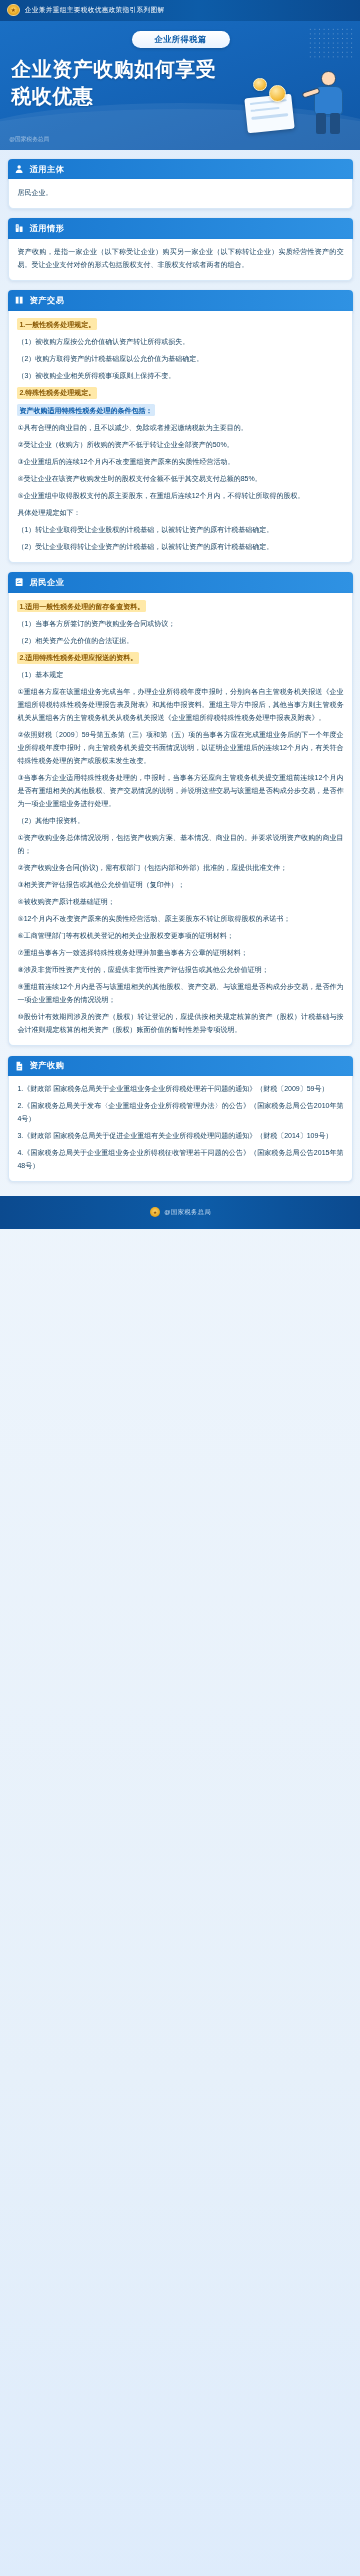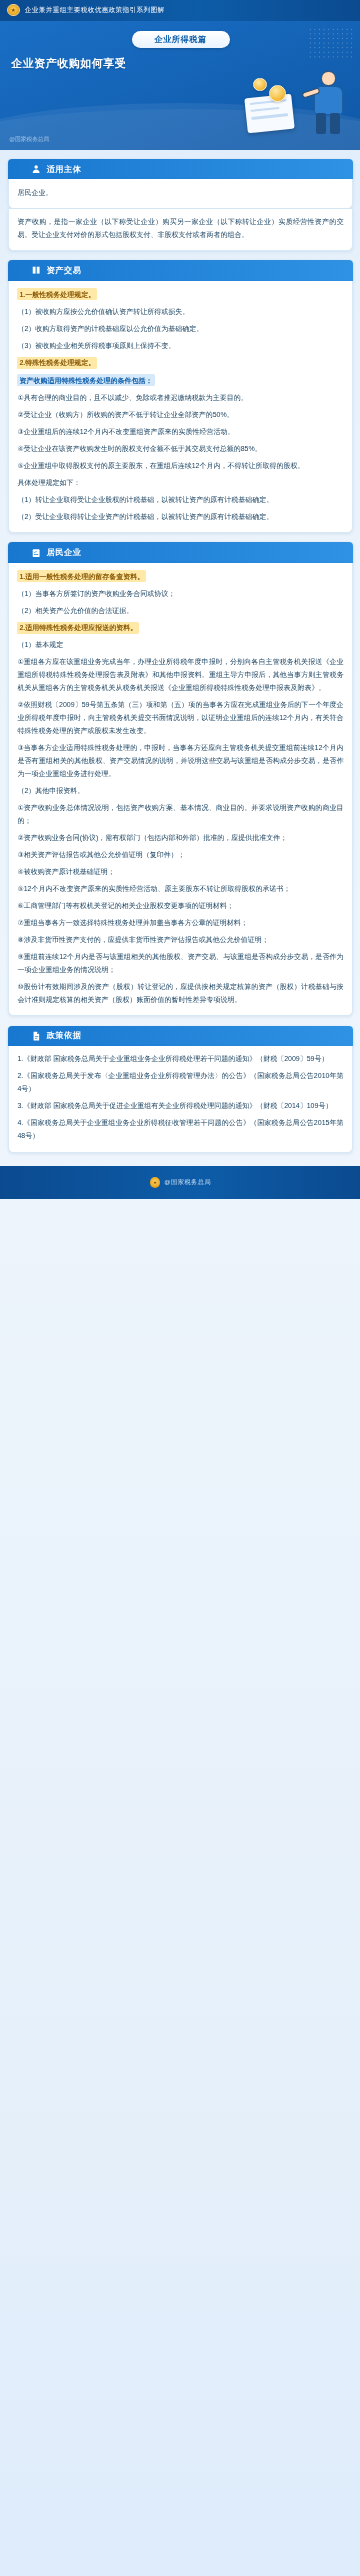--- a/index.html
+++ b/index.html
@@ -92,21 +92,21 @@
     color: #0d5ca8;
     font-size: 8.2px;
     font-weight: bold;
     display: flex; align-items: center; justify-content: center;
     letter-spacing: 0.5px;
     box-shadow: 0 1px 3.1px rgba(0,0,0,0.18);
   }
   .hero-title {
     position: relative;
     color: #ffffff;
-    font-size: 11px;
+    font-size: 20px;
     font-weight: bold;
     line-height: 1.35;
     letter-spacing: 0.5px;
     text-shadow: 0 1px 2.1px rgba(0,0,0,0.18);
     max-width: 222px;
   }
   .hero-title .line2 { display: block; }
   .hero-art {
     position: absolute;
     right: 8.2px;
@@ -172,21 +172,21 @@
   }
 
   
   .section { padding: 0 8.2px; }
   .sec-head {
     margin: 9.3px auto 0 auto;
     height: 20.6px;
     background: linear-gradient(90deg, #1877cf 0%, #2f92e3 100%);
     border-radius: 4.1px 4.1px 0 0;
     display: flex; align-items: center;
-    padding: 0 22px;
+    padding: 0 5px;
     gap: 5.2px;
     box-shadow: 0 1px 2.6px rgba(14,70,130,0.25);
     text-align: center;
   }
   .sec-head .sh-icon {
     width: 11.3px; height: 11.3px; flex: none;
     display: flex; align-items: center; justify-content: center;
     color: #ffffff;
   }
   .sec-head .sh-title {
@@ -262,20 +262,21 @@
 
   <div class="hero">
     <div class="wave2"></div>
     <div class="wave"></div>
     <div class="dots"></div>
 
     <div class="hero-badge">企业所得税篇</div>
 
     <div class="hero-title">
       <span>企业资产收购如何享受</span>
+      <span class="line2">税收优惠</span>
     </div>
 
     <div class="hero-art">
       <div class="doc">
           <i></i>
           <i></i>
           <i></i>
         </div>
       <div class="coin c1"></div>
       <div class="coin c2"></div>
@@ -302,20 +303,31 @@
             </svg>
         </span>
         <span class="sh-title">适用主体</span>
       </div>
       <div class="sec-body">
         <p class="p">居民企业。</p>
       </div>
     </div>
 
     <div>
+      <div class="sec-head">
+        <span class="sh-icon">
+          <svg width="10.3" height="10.3" viewBox="0 0 24 24" fill="currentColor">
+              <rect x="4" y="3" width="7" height="18" rx="1"></rect>
+              <rect x="13" y="8" width="7" height="13" rx="1"></rect>
+              <rect x="6" y="6" width="3" height="2" fill="#2f92e3"></rect>
+              <rect x="6" y="10" width="3" height="2" fill="#2f92e3"></rect>
+            </svg>
+        </span>
+        <span class="sh-title">适用情形</span>
+      </div>
       <div class="sec-body">
         <p class="p">资产收购，是指一家企业（以下称受让企业）购买另一家企业（以下称转让企业）实质经营性资产的交易。受让企业支付对价的形式包括股权支付、非股权支付或者两者的组合。</p>
       </div>
     </div>
 
     <div>
       <div class="sec-head">
         <span class="sh-icon">
           <svg width="10.3" height="10.3" viewBox="0 0 24 24" fill="currentColor">
               <path d="M4 4h7v16H4z"></path>
@@ -380,21 +392,21 @@
     <div>
       <div class="sec-head">
         <span class="sh-icon">
           <svg width="10.3" height="10.3" viewBox="0 0 24 24" fill="currentColor">
               <path d="M6 2h8l5 5v15H6z"></path>
               <path d="M14 2v5h5" fill="#2f92e3"></path>
               <rect x="9" y="12" width="8" height="1.8" fill="#2f92e3"></rect>
               <rect x="9" y="16" width="6" height="1.8" fill="#2f92e3"></rect>
             </svg>
         </span>
-        <span class="sh-title">政策依据</span>
+        <span class="sh-title">资产收购</span>
       </div>
       <div class="sec-body">
         <p class="p">1.《财政部 国家税务总局关于企业重组业务企业所得税处理若干问题的通知》（财税〔2009〕59号）</p>
         <p class="p">2.《国家税务总局关于发布〈企业重组业务企业所得税管理办法〉的公告》（国家税务总局公告2010年第4号）</p>
         <p class="p">3.《财政部 国家税务总局关于促进企业重组有关企业所得税处理问题的通知》（财税〔2014〕109号）</p>
         <p class="p">4.《国家税务总局关于企业重组业务企业所得税征收管理若干问题的公告》（国家税务总局公告2015年第48号）</p>
       </div>
     </div>
 
   </div>

